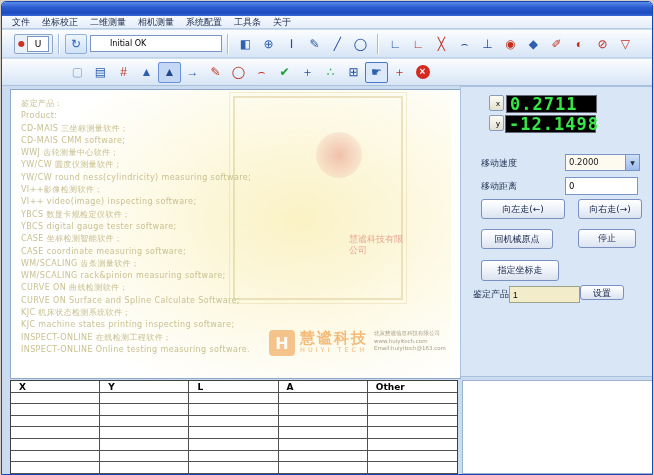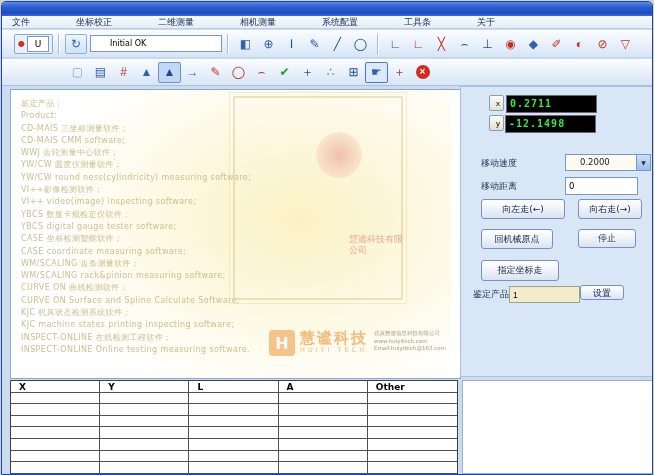--- a/index.html
+++ b/index.html
@@ -8,21 +8,21 @@
   .window{position:absolute;left:1px;top:1px;width:650px;height:472px;
           border:1px solid #1a46b4;border-radius:5px 5px 0 0;background:#ccdcf0;overflow:hidden;}
   
   .titlebar{position:absolute;left:0;top:0;width:100%;height:14px;
             background:linear-gradient(180deg,#5a8ae8 0%,#2a5cd0 40%,#1d4cc0 80%,#3a6ad8 100%);
             display:flex;align-items:center;border-radius:4px 4px 0 0;}
   .title-text{color:#fff;font-size:9px;font-weight:bold;padding-left:0;text-shadow:1px 1px 1px #123;margin-top:24px;}
   
   .menubar{position:absolute;left:0;top:14px;width:100%;height:13px;
            background:linear-gradient(180deg,#f7fafd,#e4edf9);border-bottom:1px solid #b9cde6;
-           display:flex;align-items:center;padding-left:4px;box-sizing:border-box;gap:34px;}
+           display:flex;align-items:center;padding-left:4px;box-sizing:border-box;}
   .menu-item{font-size:9px;color:#1c2c4e;padding:0 6px;line-height:13px;cursor:default;}
   
   .toolbar{position:absolute;left:0;width:100%;box-sizing:border-box;
            background:linear-gradient(180deg,#fbfdff 0%,#e9f1fb 50%,#d7e5f5 100%);
            display:flex;align-items:center;}
   .toolbar1{top:28px;height:28px;border-bottom:1px solid #c2d4ea;padding-left:12px;}
   .toolbar2{top:57px;height:27px;border-bottom:1px solid #aac0dc;padding-left:64px;}
   .tb-sep{width:1px;height:20px;background:#a8bcd6;border-right:1px solid #fff;margin:0 5px;}
   .icon-btn{width:23px;height:21px;display:flex;align-items:center;justify-content:center;
             font-size:12px;line-height:1;border:1px solid transparent;border-radius:2px;
@@ -62,25 +62,25 @@
   .logo-cn{font-size:15px;font-weight:bold;color:rgba(238,150,58,.65);letter-spacing:2px;line-height:16px;}
   .logo-en{font-size:6.5px;color:rgba(232,150,60,.65);letter-spacing:3px;}
   .logo-info{margin-left:6px;}
   .logo-info div{font-size:5.5px;color:rgba(150,140,115,.85);line-height:7.5px;white-space:nowrap;}
   
   .control-panel{position:absolute;left:458px;top:84px;width:193px;height:291px;
                  background:#d9e6f6;border:1px solid #a8c2e0;box-sizing:border-box;}
   .tiny-btn{position:absolute;width:15px;height:16px;border:1px solid #8a9cb8;border-radius:2px;
             background:linear-gradient(#fdfdf8,#e2e0d0);font-size:8px;line-height:14px;text-align:center;}
   .dro{position:absolute;width:86px;height:16px;background:#000;border:1px solid #667;
-       color:#35e845;font-family:"DejaVu Sans Mono",monospace;font-size:10px;font-weight:bold;
+       color:#35e845;font-family:"DejaVu Sans Mono",monospace;font-size:17px;font-weight:bold;
        line-height:16px;padding-left:3px;letter-spacing:1px;}
   .panel-label{position:absolute;font-size:9px;color:#1c2c4e;}
   .combo{position:absolute;display:flex;border:1px solid #7a96c8;background:#fdfbf0;height:15px;}
-  .combo-value{width:56px;font-size:8.5px;line-height:15px;padding-left:14px;color:#222;}
+  .combo-value{width:56px;font-size:8.5px;line-height:15px;padding-left:3px;color:#222;}
   .combo-arrow{width:13px;background:linear-gradient(#cfe0f6,#9cbcec);color:#234;font-size:6px;
                display:flex;align-items:center;justify-content:center;border-left:1px solid #7a96c8;}
   .text-input{position:absolute;border:1px solid #7a96c8;background:#fff;font-size:8.5px;
               padding-left:3px;font-family:"DejaVu Sans",sans-serif;}
   .xp-btn{position:absolute;border:1px solid #7a90c0;border-radius:3px;font-size:9px;color:#15244a;
           background:linear-gradient(180deg,#ffffff,#f0f4fa 45%,#dbe3f0);
           box-shadow:inset 0 1px 0 #fff;cursor:pointer;font-family:"DejaVu Sans",sans-serif;}
   .beige-input{position:absolute;border:1px solid #9aa48a;background:#f2ecca;font-size:8.5px;
                padding-left:3px;}
   

